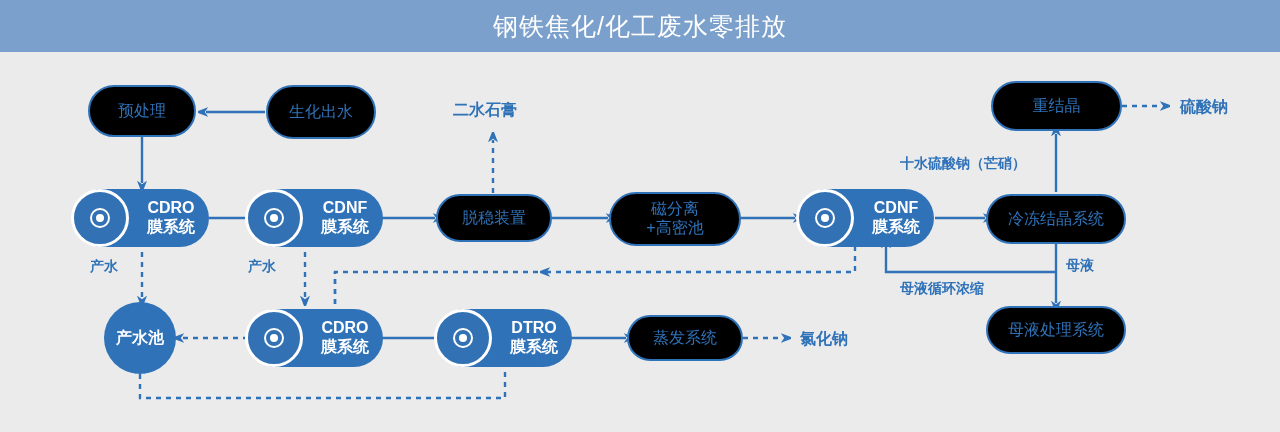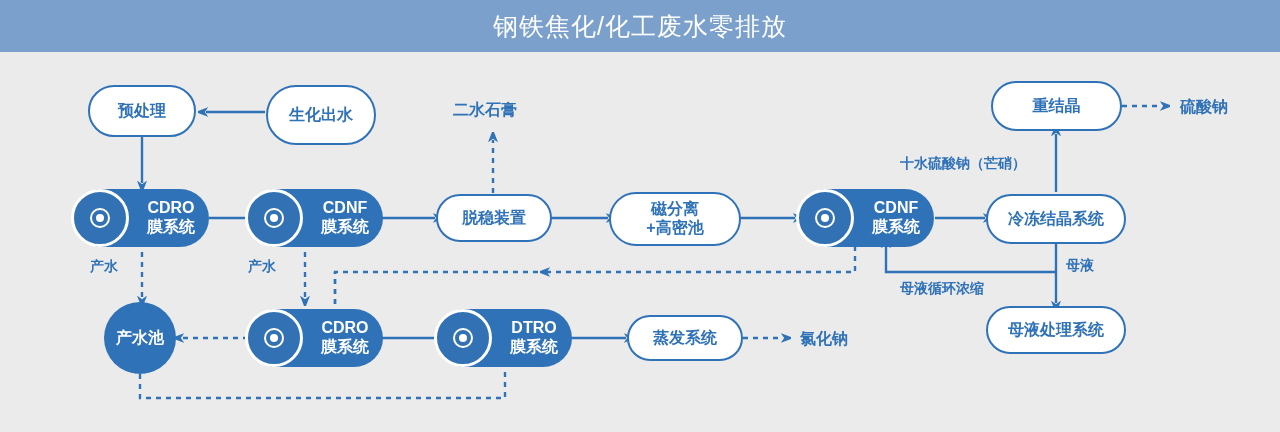--- a/index.html
+++ b/index.html
@@ -46,24 +46,24 @@
     display: flex;
     align-items: center;
     justify-content: center;
     text-align: center;
     line-height: 1.18;
     white-space: pre-line;
   }
   .node.pill-outline {
     border: 2.5px solid #2f72b8;
     border-radius: 999px;
-    background: #ffffff;
+    background: #000000;
     color: #2f72b8;
     font-size: 16px;
-    font-weight: bold;
+    font-weight: normal;
   }
   .node.pill-filled {
     border-radius: 999px;
     background: #2f72b8;
     color: #ffffff;
     font-size: 16px;
     font-weight: bold;
     justify-content: flex-end;
     padding-right: 14px;
   }
@@ -183,21 +183,21 @@
 
       <path d="M505,372 L505,398 L140,398 L140,372" stroke-dasharray="5,5" marker-end="url(#ahd)"></path>
 
     </g>
   </svg>
 
   <div class="node pill-outline" style="left:88px; top:85px; width:108px; height:52px;">
     <span>预处理</span>
   </div>
 
-  <div class="node pill-outline" style="left:266px; top:85px; width:110px; height:60px;">
+  <div class="node pill-outline" style="left:266px; top:85px; width:110px; height:54px;">
     <span>生化出水</span>
   </div>
 
   <div class="term-label" style="left:453px; top:100px;">二水石膏</div>
 
   <div class="node pill-outline" style="left:991px; top:81px; width:131px; height:50px;">
     <span>重结晶</span>
   </div>
 
   <div class="term-label" style="left:1180px; top:97px;">硫酸钠</div>

